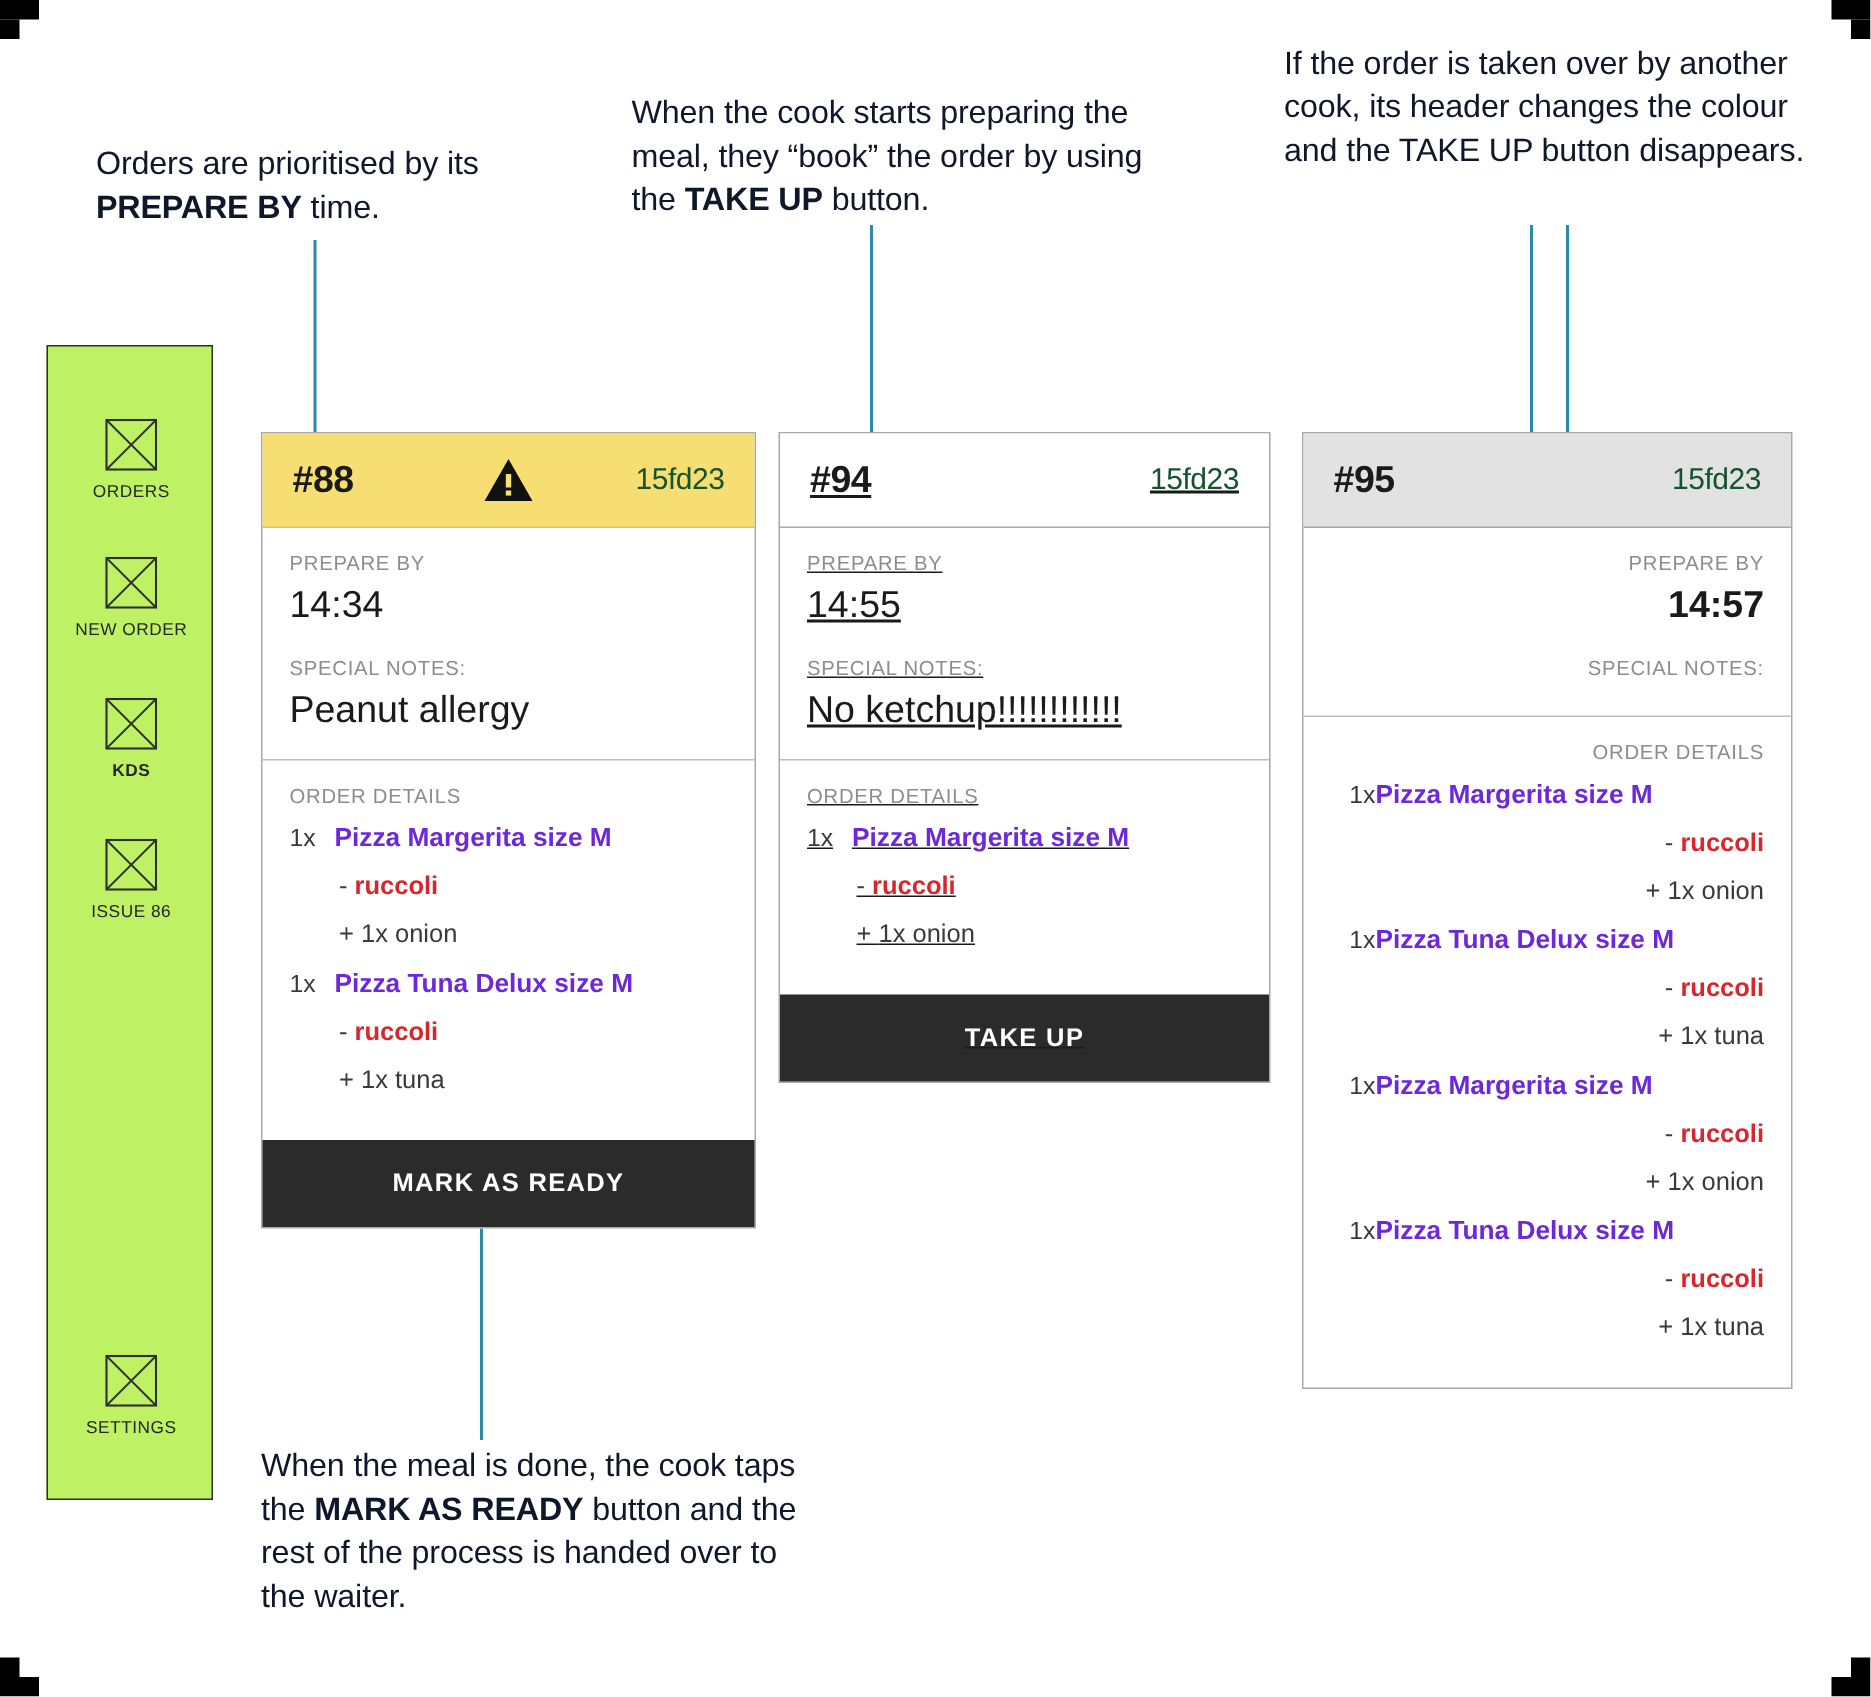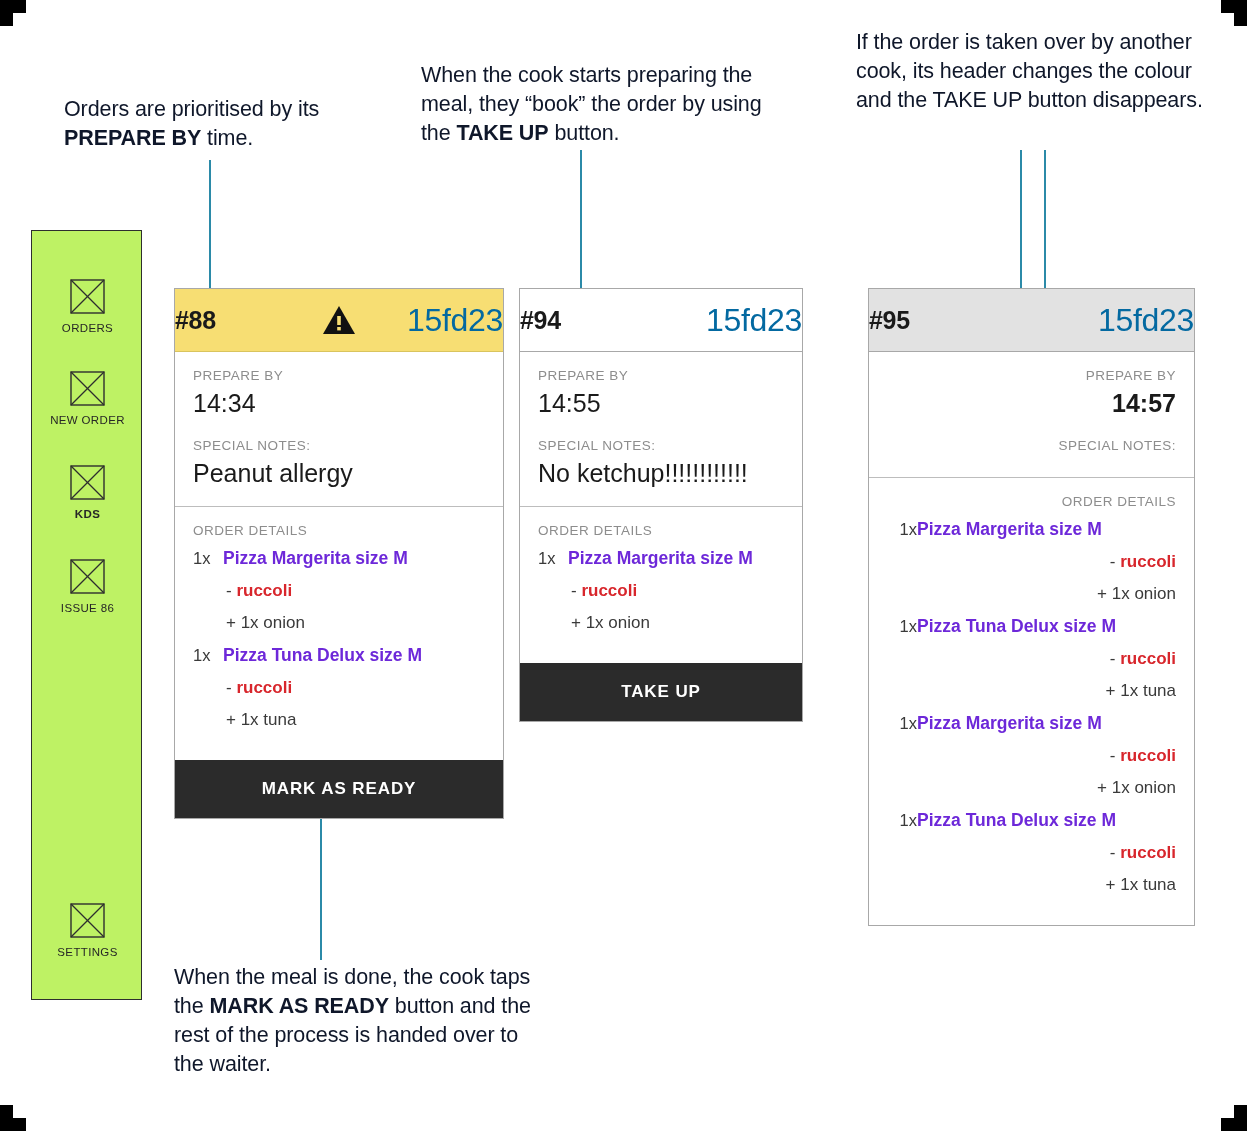--- a/index.html
+++ b/index.html
@@ -116,38 +116,38 @@
   .card {
     position: absolute;
     background: #ffffff;
     border: 1.2px solid #a8a8a8;
     box-sizing: border-box;
   }
   .card-header {
     height: 63px;
     display: flex;
     align-items: center;
-    padding: 0 0;
+    padding: 0 20px;
     box-sizing: border-box;
     position: relative;
   }
   .card-header.yellow { background: #f7de73; border-bottom: 1px solid #d9c45e; }
   .card-header.white  { background: #ffffff; border-bottom: 1.2px solid #a8a8a8; }
   .card-header.grey   { background: #e2e2e2; border-bottom: 1.2px solid #a8a8a8; }
 
   .order-no {
     font-size: 25px;
     font-weight: bold;
     color: #1a1a1a;
     letter-spacing: -0.3px;
   }
   .order-code {
     margin-left: auto;
-    font-size: 32px;
-    color: #0369a1;
+    font-size: 20px;
+    color: #14532d;
     letter-spacing: -0.3px;
   }
   .warn-icon {
     position: absolute;
     left: 50%;
     top: 50%;
     transform: translate(-50%, -50%);
     width: 34px;
     height: 30px;
     display: block;
@@ -327,21 +327,21 @@
         <div class="mod"><span class="sign">+ </span><span>1x onion</span></div>
         <div class="line-item">
           <span class="li-qty">1x</span>
           <span class="li-name">Pizza Tuna Delux size M</span>
         </div>
         <div class="mod remove"><span class="sign">- </span><span>ruccoli</span></div>
         <div class="mod"><span class="sign">+ </span><span>1x tuna</span></div>
       </div>
       <div class="action-btn">MARK AS READY</div>
     </div>
-    <div class="card" style="left: 519px; top: 288px; width: 284px;">
+    <div class="card" style="left: 519px; top: 288px; width: 328px; text-decoration: underline;">
       <div class="card-header white">
         <span class="order-no">#94</span>
         <span class="order-code">15fd23</span>
       </div>
       <div class="card-section">
         <div class="field-label">PREPARE BY</div>
         <div class="field-value">14:55</div>
         <div class="field-label">SPECIAL NOTES:</div>
         <div class="field-value last">No ketchup!!!!!!!!!!!!</div>
       </div>

